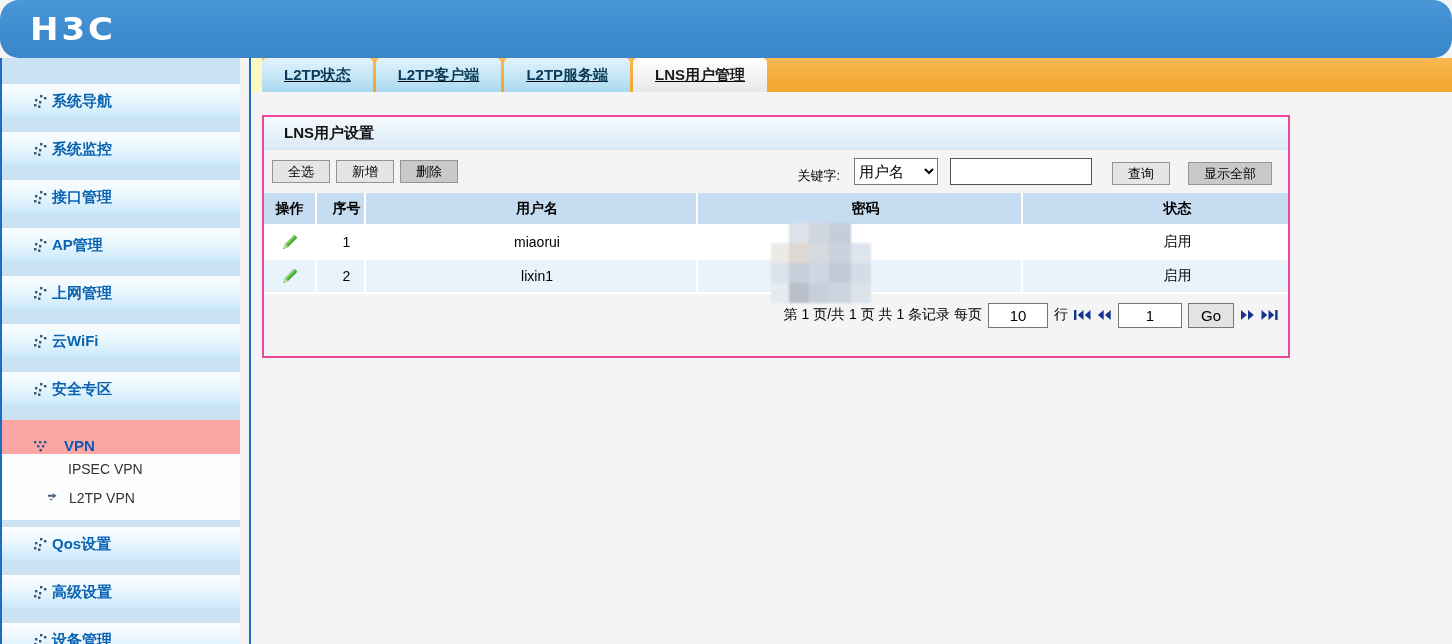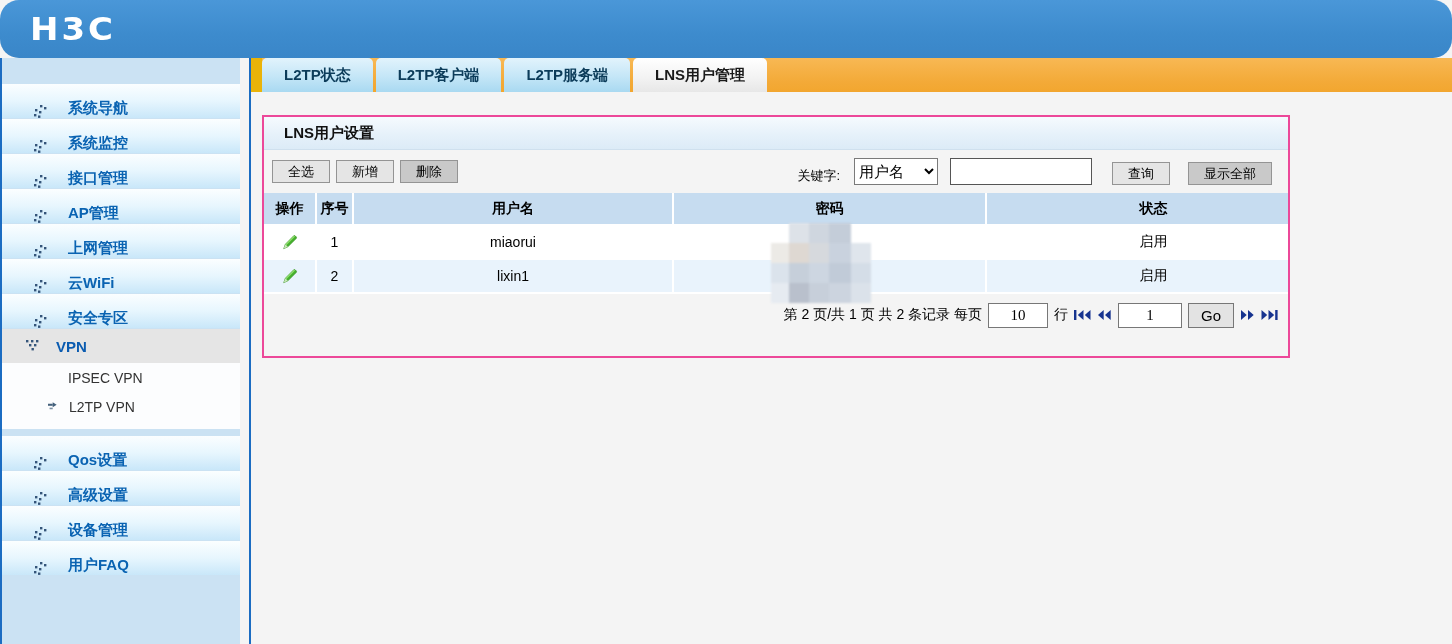--- a/index.html
+++ b/index.html
@@ -12,34 +12,34 @@
   .logo { margin-left:30px; color:#fff; font-size:34px; font-weight:800; letter-spacing:3px;
     font-family:"DejaVu Sans",sans-serif; transform:scaleY(.92); }
   .app-title { margin-left:30px; color:#fff; font-size:22px; font-weight:bold; letter-spacing:1px; }
 
   
   .v-line-left  { position:absolute; left:0;   top:58px; width:2px; bottom:0; background:#1b6cc2; }
   .v-line-mid   { position:absolute; left:249px; top:58px; width:2px; bottom:0; background:#1b6cc2; }
 
   
   .sidebar { position:absolute; left:2px; top:58px; width:238px; bottom:0; background:#cbe2f3; padding-top:26px; }
-  .side-item { height:34px; margin-bottom:1px; display:flex; align-items:flex-end; gap:20px; padding-left:32px;
+  .side-item { height:34px; margin-bottom:14px; display:flex; align-items:center; gap:4px; padding-left:32px;
     background:linear-gradient(180deg,#fbfeff 0%,#e7f6fe 50%,#c9e7f9 100%);
     color:#0a63b2; font-weight:bold; font-size:15px; cursor:pointer; }
   .side-icon { width:14px; height:13px; flex:0 0 auto; }
   .vpn-group { background:#fcfdfe; padding-bottom:8px; margin-bottom:7px; }
-  .vpn-head { height:34px; display:flex; align-items:center; gap:16px; padding-left:24px;
-    color:#0a5bb0; font-weight:bold; font-size:15px; cursor:pointer; background:#e5e5e5; }
+  .vpn-head { height:34px; display:flex; align-items:flex-end; gap:16px; padding-left:32px;
+    color:#0a5bb0; font-weight:bold; font-size:15px; cursor:pointer; background:#fca5a5; }
   .sub-item { height:29px; display:flex; align-items:center; gap:10px; padding-left:66px;
     color:#333; font-size:14px; cursor:pointer; }
   .sub-item.with-icon { padding-left:46px; }
 
   
-  .tab-row { position:absolute; left:251px; top:58px; right:0; height:34px; background:#eab308;
-    padding-left:11px; display:flex; }
+  .tab-row { position:absolute; left:251px; top:58px; right:0; height:34px; background:#fef9c3;
+    padding-left:11px; display:flex;text-decoration:underline; }
   .tab-strip { flex:1; display:flex; background:linear-gradient(180deg,#f8b854 0%,#f3aa38 70%,#f2a62f 100%); }
   .tab { flex:0 0 auto; margin-right:3px; padding:0 22px; line-height:33px; border-radius:5px 5px 0 0;
     background:linear-gradient(180deg,#e2f3fc 0%,#c4e6f7 55%,#a9d9f1 100%);
     color:#0c3c5a; font-weight:bold; font-size:15px; cursor:pointer; }
   .tab.active { background:linear-gradient(180deg,#ffffff 0%,#f2f2f2 60%,#e7e7e7 100%); color:#1a1a1a; }
 
   
   .panel { position:absolute; left:262px; top:115px; width:1028px; height:243px;
     background:#f4f4f4; border:2px solid #ec4899; }
   .panel-header { height:33px; display:flex; align-items:center; padding-left:20px;
@@ -51,39 +51,39 @@
     background:#e5e5e5; border:1px solid #949494; cursor:pointer; font-family:inherit; }
   .btn.dim { background:#c9c9c9; }
   .toolbar-right { margin-left:auto; display:flex; align-items:flex-end; gap:12px; }
   .kw-label { font-size:13px; color:#000; margin-right:2px; }
   .kw-select { height:27px; width:84px; font-size:15px; border:1px solid #7a7a7a; background:#fff;
     font-family:inherit; }
   .kw-input { height:27px; width:142px; border:1px solid #555; background:#fff; font-size:14px; padding:0 4px; }
 
   
   .tbl { background:#fff; }
-  .trow { display:flex; }
+  .trow { display:flex;gap:12px; }
   .tcell { display:flex; align-items:center; justify-content:center; font-size:14px; color:#000;
     border-right:2px solid #fff; }
   .tcell:last-child { border-right:none;margin-left:32px; }
   .thead { height:33px; background:#c6dcf0; border-bottom:2px solid #fff; }
   .thead .tcell { font-weight:bold; }
   .tr-data { height:34px; border-bottom:2px solid #fff; background:#fff; }
   .tr-data.alt { background:#e9f3fc; }
   .col-op { width:53px; } .col-idx { width:37px; } .col-user { width:320px; }
   .col-pass { width:313px; } .col-status { flex:1; }
   .pencil-btn { cursor:pointer; display:flex; align-items:center; justify-content:center; }
 
   .pixel-blur { position:absolute; left:507px; top:106px; width:118px; height:80px;
     filter:blur(1px); pointer-events:none; }
 
   
   .pagination { height:42px; display:flex; align-items:center; justify-content:flex-end;
     padding-right:10px; gap:6px; font-size:14px; color:#000; background:#f4f4f4; }
-  .pg-input { height:25px; border:1px solid #777; background:#fff; text-align:center; font-size:15px;font-family:Liberation Serif, serif; }
+  .pg-input { height:25px; border:1px solid #777; background:#fff; text-align:center; font-size:15px; }
   .pg-rows { width:60px; } .pg-goto { width:64px; }
   .pg-ico { display:flex; align-items:center; cursor:pointer; }
   .go-btn { height:25px; padding:0 12px; font-size:15px; color:#000; background:#e3e3e3;
     border:1px solid #777; cursor:pointer; font-family:inherit; }
 </style>
 </head>
 <body>
 
 <div class="app-header">
   <span class="logo">H3C</span>
@@ -350,21 +350,21 @@
         <rect x="80" y="40" width="20" height="20" fill="#d4dde7"></rect>
       <rect x="0" y="60" width="18" height="20" fill="#e6ebf1"></rect>
         <rect x="18" y="60" width="20" height="20" fill="#b9c0cc"></rect>
         <rect x="38" y="60" width="20" height="20" fill="#c7cfda"></rect>
         <rect x="58" y="60" width="22" height="20" fill="#ccd4df"></rect>
         <rect x="80" y="60" width="20" height="20" fill="#dbe2ea"></rect>
     </g>
   </svg>
 
   <div class="pagination">
-    <span>第 2 页/共 1 页 共 2 条记录 每页</span>
+    <span>第 1 页/共 1 页 共 1 条记录 每页</span>
     <input class="pg-input pg-rows" type="text" value="10" style="">
     <span>行</span>
     <span class="pg-ico">
       <svg width="17" height="12" viewBox="0 0 17 12">
           <g fill="#16338f">
             <rect x="0" y="1" width="2.4" height="10"></rect>
             <path d="M9.5 1 L3.8 6 L9.5 11 Z"></path>
             <path d="M16.5 1 L10.8 6 L16.5 11 Z"></path>
           </g>
         </svg>

